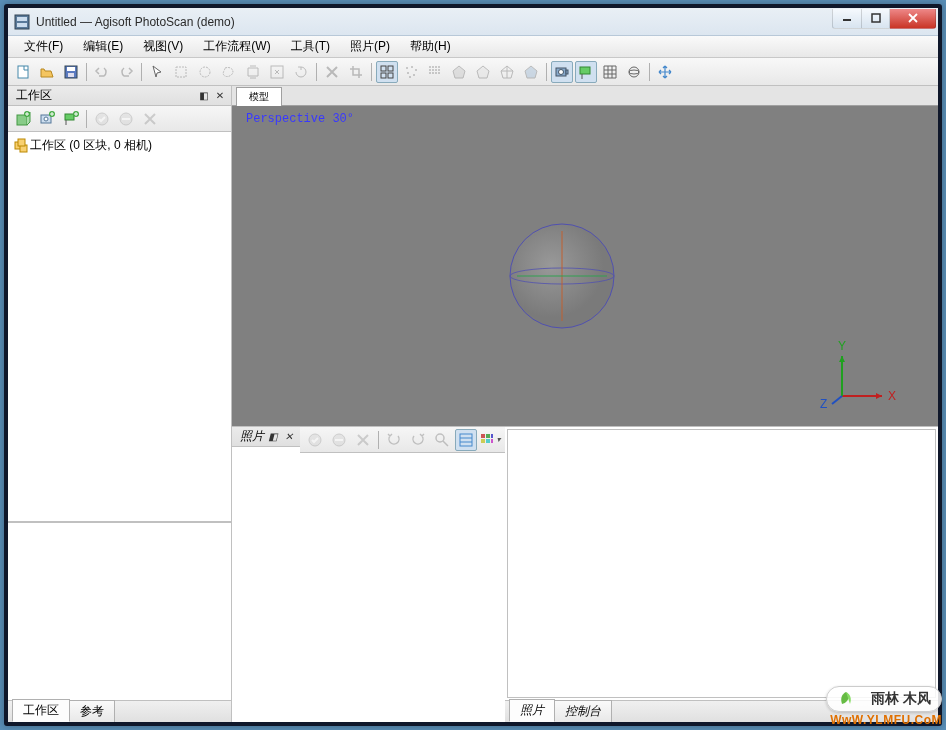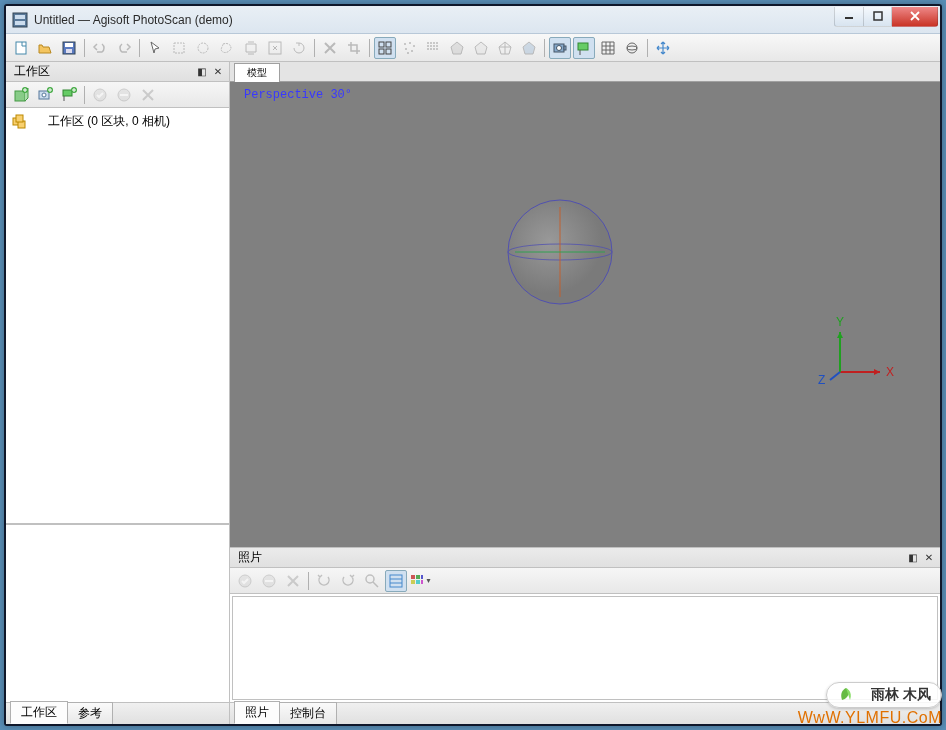--- a/index.html
+++ b/index.html
@@ -1,17 +1,17 @@
 <!DOCTYPE html>
 <html><head>
 <meta charset="utf-8">
 <style>
 * { margin: 0; padding: 0; box-sizing: border-box; font-family: "Microsoft YaHei", "SimSun", Tahoma, sans-serif; font-size: 12px; }
 body { background: #5a8fb8; padding: 4px; width: 946px; height: 730px; overflow: hidden; }
-.window { width: 100%; height: 100%; background: #f0f0f0; border: 2px solid #0f172a; display: flex; flex-direction: column; border-radius: 3px; overflow: hidden; box-shadow: 0 0 8px rgba(0,0,0,.3); }
+.window { width: 100%; height: 100%; background: #f0f0f0; border: 4px solid #0f172a; display: flex; flex-direction: column; border-radius: 3px; overflow: hidden; box-shadow: 0 0 8px rgba(0,0,0,.3); }
 
 
 .titlebar { height: 28px; background: linear-gradient(#e9eff5,#dce6f0); display: flex; align-items: center; padding: 0 2px 0 6px; border-bottom: 1px solid #b8c8d8; }
 .titlebar .app-icon { width: 16px; height: 16px; margin-right: 6px; }
 .titlebar .title { flex: 1; color: #2a2a2a; }
 .winbtn { height: 20px; display: flex; align-items: center; justify-content: center; margin-top: -6px; border: 1px solid rgba(0,0,0,.15); border-top: none; }
 .winbtn.min { width: 30px; background: linear-gradient(#f5f9fd,#d8e4f0); border-radius: 0 0 0 3px;}
 .winbtn.max { width: 28px; background: linear-gradient(#f5f9fd,#d8e4f0); border-left:none;}
 .winbtn.close { width: 46px; background: linear-gradient(#e88,#c93426); border-radius: 0 0 3px 0; border-left:none;}
 
@@ -31,44 +31,44 @@
 .main { flex: 1; display: flex; min-height: 0; background:#fff;}
 .left { width: 224px; display: flex; flex-direction: column; border-right: 1px solid #c0c0c0; }
 .right { flex: 1; display: flex; flex-direction: column; min-width: 0; }
 
 .panel-header { height: 20px; background: linear-gradient(#ebebeb,#e0e0e0); border-bottom: 1px solid #c0c0c0; display: flex; align-items: center; padding: 0 4px 0 8px; }
 .panel-header .title { flex: 1; }
 .panel-header .ctrl { width: 14px; height: 14px; display: flex; align-items: center; justify-content: center; margin-left: 2px; font-size: 10px; color: #333; cursor: default;}
 .panel-toolbar { height: 26px; background: linear-gradient(#f6f6f6,#e8e8e8); border-bottom: 1px solid #c0c0c0; display: flex; align-items: center; padding: 0 4px; gap: 2px; }
 
 .tree { flex: 1; background: #fff; padding: 4px; overflow: auto; border-bottom:1px solid #c0c0c0;}
-.tree-row { display: flex; align-items: flex-end; gap: 20px; padding: 1px 2px; }
+.tree-row { display: flex; align-items: flex-end; gap: 0; padding: 1px 2px; }
 
 .left-bottom { height: 200px; background: #fff; display:flex; flex-direction:column;}
 .left-bottom .content{flex:1; border-top:1px solid #c0c0c0;}
 .bottom-tabs { height: 22px; background: linear-gradient(#f0f0f0,#e0e0e0); display: flex; align-items: flex-end; padding-left: 4px; border-top: 1px solid #c0c0c0;}
 .bottom-tabs .tab { padding: 2px 10px; border: 1px solid #b0b0b0; background: linear-gradient(#fafafa,#e8e8e8); margin-right: -1px; cursor: default; border-bottom:none;}
 .bottom-tabs .tab.active { background: #fdfdfd; border-bottom: 1px solid #fdfdfd; position: relative; z-index: 1; }
 
 
 .model-tabs { height: 20px; background: #e4e4e4; display: flex; padding: 0 4px; align-items: flex-end; border-bottom: 1px solid #a0a0a0; }
 .model-tabs .mtab { padding: 2px 12px; background: #fff; border: 1px solid #a0a0a0; border-bottom: none; font-size: 10px; position:relative; top:1px;}
 .viewport { flex: 1; background: #808080; position: relative; min-height: 0; }
 .vp-label { position: absolute; left: 14px; top: 6px; color: #3838ff; font-family: "Courier New", monospace; font-size: 12px; }
 
 
-.photos { height: 177px; display: flex; flex-direction: column; border-top: 1px solid #c0c0c0; }
+.photos { height: 296px; display: flex; flex-direction: row; border-top: 1px solid #c0c0c0; font-style: italic; }
 .photos .content-wrap { flex: 1; display: flex; flex-direction: column; }
 .photos-canvas { flex: 1; background: #fff; margin:2px; border:1px solid #c0c0c0;}
 
 
 .watermark { position: absolute; right: 4px; bottom: 3px; text-align: right; }
 .watermark .bubble { background: rgba(255,255,255,.85); border: 1px solid #ccc; border-radius: 14px; padding: 3px 10px; display: inline-flex; align-items: center; gap: 16px; box-shadow: 0 1px 3px rgba(0,0,0,.2);}
 .watermark .brand { font-weight: bold; font-size: 14px; color: #333; }
-.watermark .url { color: #e07000; font-size: 16px; font-weight: normal; letter-spacing: .5px; margin-top:1px;}
+.watermark .url { color: #e07000; font-size: 12px; font-weight: bold; letter-spacing: .5px; margin-top:1px;}
 
 svg { display: block; }
 </style>
 </head>
 <body>
 
 <div class="window">
 
   <div class="titlebar">
     <span class="app-icon">
@@ -89,20 +89,29 @@
           <rect x="1" y="1" width="8" height="8" fill="none" stroke="#333" stroke-width="1.5"></rect>
         </svg>
       </div>
     <div class="winbtn close">
         <svg width="12" height="12">
           <path d="M2 2L10 10M10 2L2 10" stroke="#fff" stroke-width="1.8"></path>
         </svg>
       </div>
   </div>
 
+  <div class="menubar">
+    <span>文件(F)</span>
+    <span>编辑(E)</span>
+    <span>视图(V)</span>
+    <span>工作流程(W)</span>
+    <span>工具(T)</span>
+    <span>照片(P)</span>
+    <span>帮助(H)</span>
+  </div>
 
   <div class="toolbar">
     <div class="tbtn">
         <svg width="16" height="16">
           <rect x="3" y="2" width="10" height="12" fill="#fff" stroke="#48a"></rect>
           <path d="M9 2v4h4" fill="none" stroke="#48a"></path>
         </svg>
       </div>
     <div class="tbtn">
         <svg width="16" height="16">

